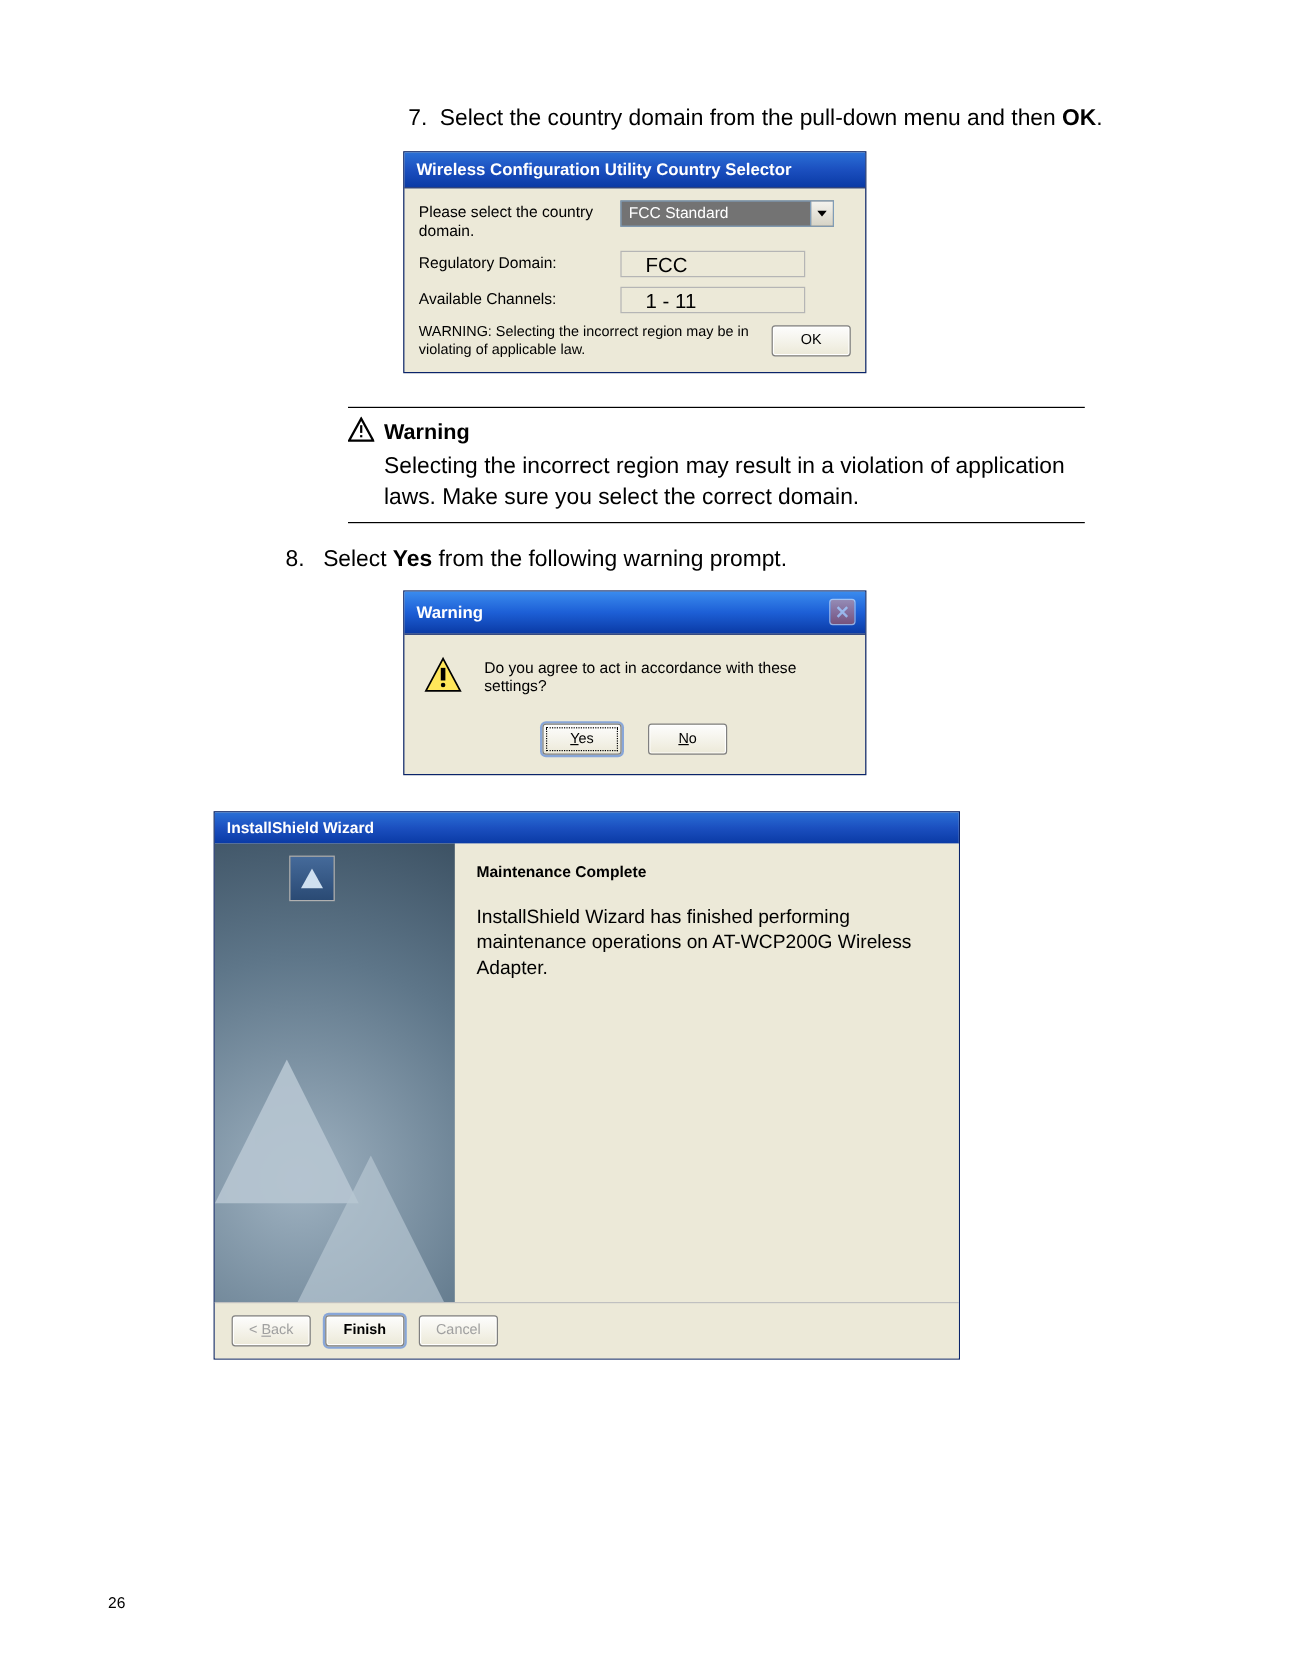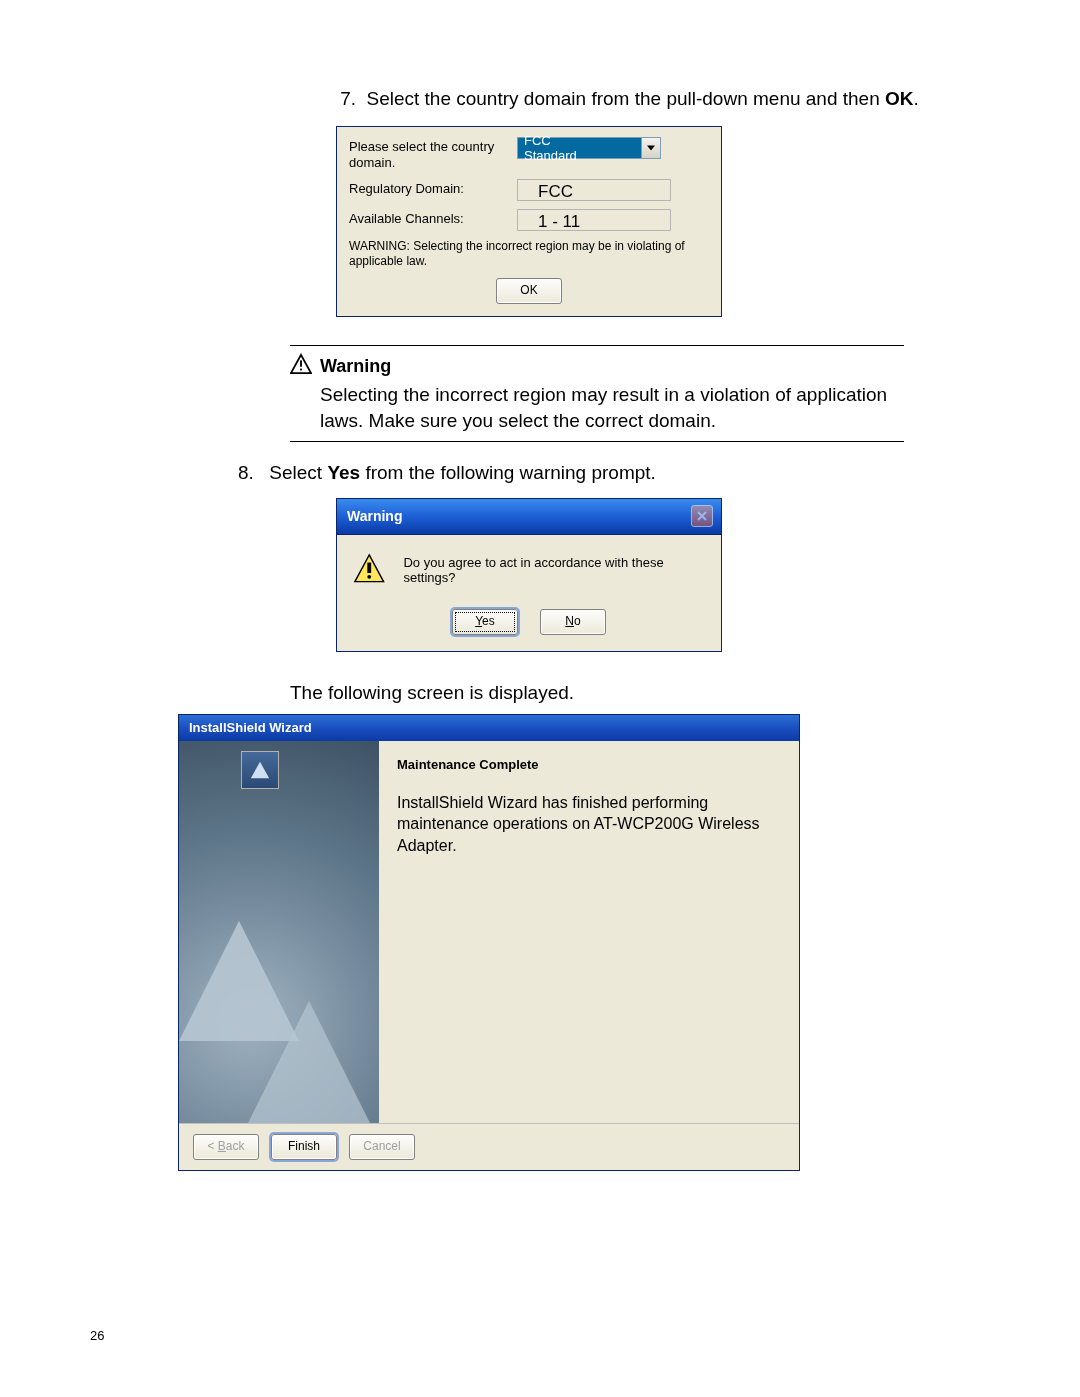--- a/index.html
+++ b/index.html
@@ -61,23 +61,23 @@
     margin-bottom: 8px;
   }
   .dlg1-label {
     width: 168px;
     padding-top: 2px;
     line-height: 1.25;
   }
   .dlg1-combo {
     display: flex;
     border: 1px solid #7f9db9;
-    background: #0369a1;
+    background: #737373;
     color: #fff;
-    width: 144px;
+    width: 178px;
     height: 22px;
     box-sizing: border-box;
     align-items: center;
     position: relative;
     gap: 32px;
   }
   .dlg1-combo-text {
     flex: 1;
     padding: 0 6px;
     font-size: 13px;
@@ -101,21 +101,20 @@
     padding: 2px 20px;
     font-size: 17px;
     color: #000;
   }
   .dlg1-warnrow {
     display: flex;
     align-items: center;
     gap: 10px;
     margin-top: 2px;
     margin-bottom: 4px;
-    flex-direction: column;
   }
   .dlg1-warn-text {
     font-size: 12px;
     line-height: 1.2;
     flex: 1;
   }
   .xp-btn {
     background: linear-gradient(#fdfdfd, #ece9d8);
     border: 1px solid #808080;
     border-radius: 3px;
@@ -265,20 +264,21 @@
     border-top: 1px solid #c0c0c0;
     padding: 10px 14px;
     display: flex;
     justify-content: flex-start;
     gap: 12px;
     background: #ece9d8;
   }
   .xp-btn.disabled { color: #a0a0a0; }
   .xp-btn.primary {
     box-shadow: 0 0 0 2px #88a6d8, 0 0 0 1px #fff inset;
+    font-weight: bold;
   }
 
   .page-number {
     position: absolute;
     bottom: 54px;
     left: 90px;
     font-size: 13px;
     color: #000;
   }
 </style>
@@ -286,20 +286,21 @@
 <body>
 
 <div class="page">
 
   <div class="step-line">
     <span class="step-num">7.</span>
     <span>Select the country domain from the pull-down menu and then </span><span class="bold">OK</span><span>.</span>
   </div>
 
   <div class="dlg1">
+    <div class="dlg1-title">Wireless Configuration Utility Country Selector</div>
     <div class="dlg1-body">
       <div class="dlg1-row">
         <div class="dlg1-label">Please select the country domain.</div>
         <div class="dlg1-combo">
           <div class="dlg1-combo-text">FCC Standard</div>
           <div class="dlg1-combo-btn">
             <svg viewBox="0 0 10 6">
                 <polygon points="0,0 10,0 5,6" fill="#000"></polygon>
               </svg>
           </div>
@@ -359,21 +360,20 @@
         </span>
         <span class="dlg2-msg">Do you agree to act in accordance with these settings?</span>
       </div>
       <div class="dlg2-btns">
         <div class="xp-btn xp-btn-focus"><span class="mn-u">Y</span><span>es</span></div>
         <div class="xp-btn"><span class="mn-u">N</span><span>o</span></div>
       </div>
     </div>
   </div>
 
-  <div class="plain-text">The following screen is displayed.</div>
 
   <div class="dlg3">
     <div class="dlg3-title">InstallShield Wizard</div>
     <div class="dlg3-body">
       <div class="dlg3-side">
         <div class="side-icon">
           <svg viewBox="0 0 24 24" width="22" height="22">
               <polygon points="12,3 22,21 2,21" fill="#cfe0f0"></polygon>
             </svg>
         </div>

